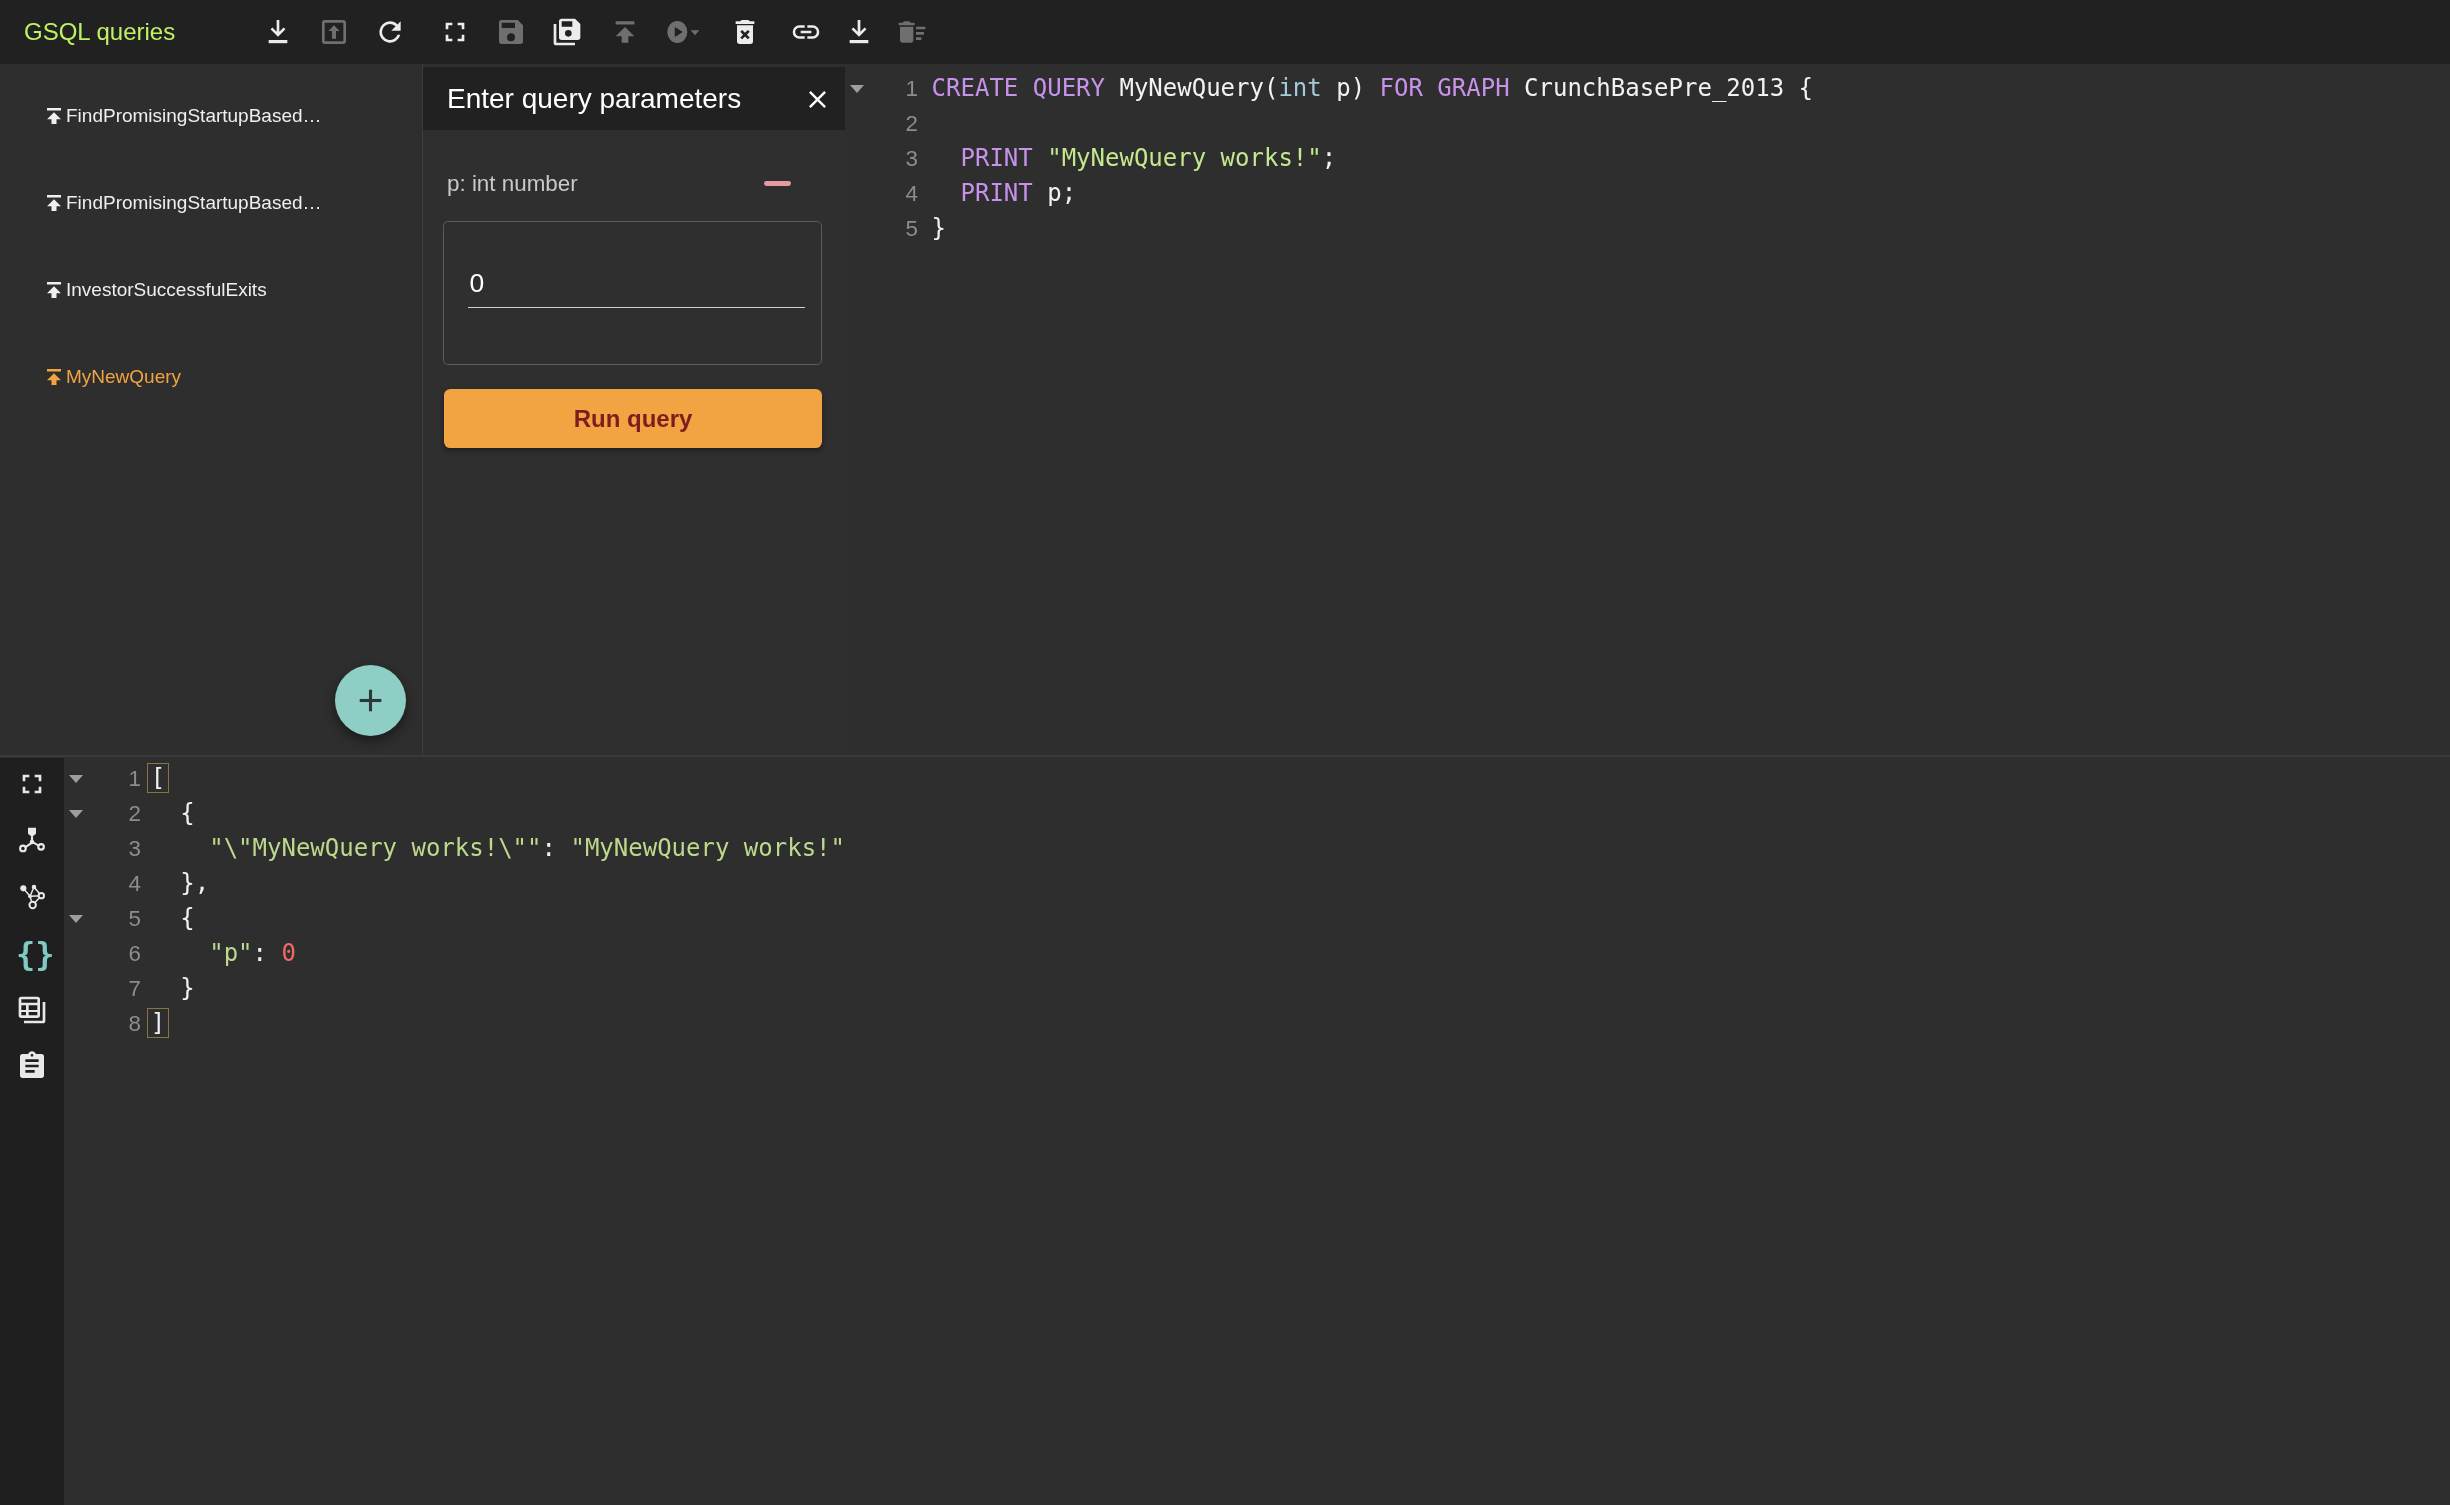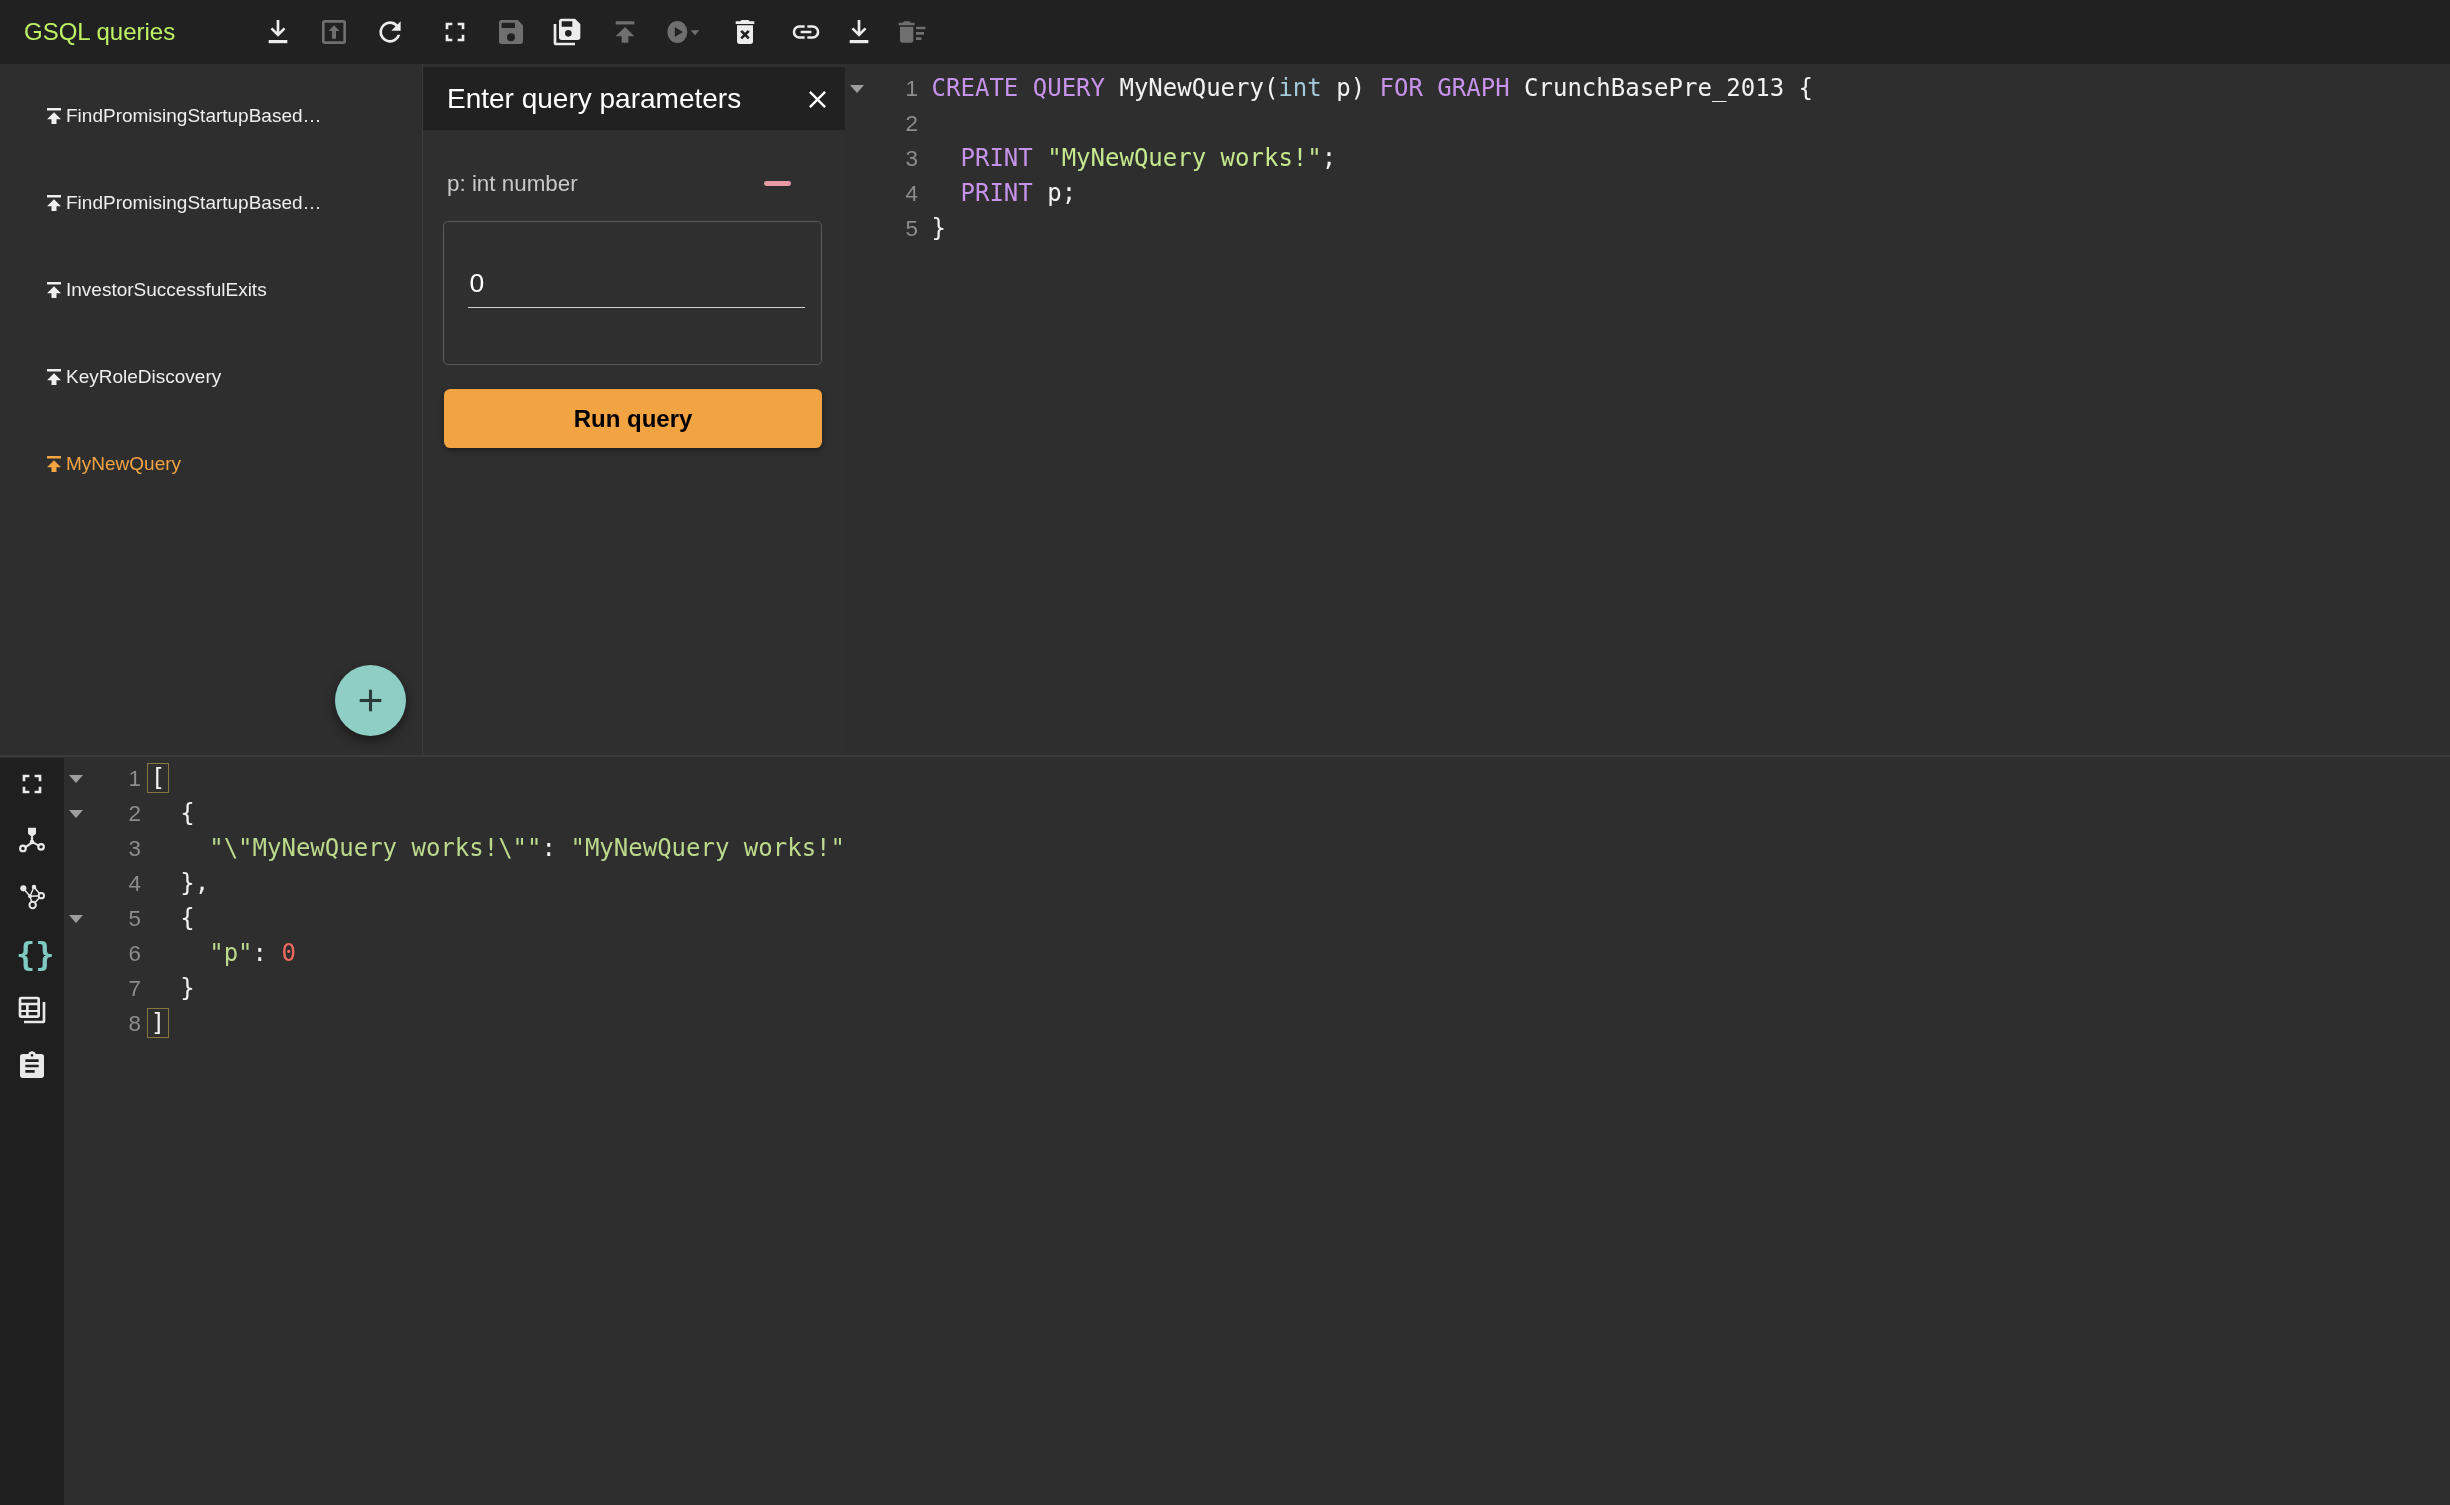--- a/index.html
+++ b/index.html
@@ -39,21 +39,21 @@
              padding:0;cursor:pointer;color:#ffffff;}
   .close-btn svg{width:100%;height:100%;fill:currentColor;}
   .param-label{position:absolute;left:24px;top:107px;font-size:22.4px;color:#c9c9c9;}
   .req-dash{position:absolute;left:341px;top:117px;width:26.5px;height:4.8px;border-radius:2.4px;background:#e89aa4;}
   .input-box{position:absolute;left:20px;top:157px;width:379px;height:144px;border:0.8px solid #5c5c5c;
              border-radius:4.8px;box-sizing:border-box;}
   .input-box input{position:absolute;left:24px;top:46px;width:335px;background:transparent;border:none;
                    border-bottom:1.6px solid #cfcfcf;outline:none;color:#ffffff;font-size:26.5px;
                    font-family:"Liberation Sans",sans-serif;padding:0 0 8px 1.6px;}
   .run-btn{position:absolute;left:21px;top:325px;width:378px;height:59px;border:none;border-radius:6.4px;
-           background:var(--accent,#f2a342);color:#000000;font-size:24px;font-weight:bold;
+           background:var(--accent,#f2a342);color:#7f1d1d;font-size:24px;font-weight:bold;
            font-family:"Liberation Sans",sans-serif;cursor:pointer;box-shadow:0 2.4px 4.8px rgba(0,0,0,.35);}
 
   
   .editor{position:absolute;left:845px;top:64px;width:1605px;height:691px;background:#2e2e2e;
           box-sizing:border-box;padding-top:7.2px;}
   .output{position:absolute;left:64px;top:758px;width:2386px;height:748px;background:#2e2e2e;
           box-sizing:border-box;padding-top:3.2px;}
   .row{height:35px;line-height:35px;display:flex;white-space:pre;}
   .fold{position:relative;flex:0 0 26px;}
   .output .fold{flex:0 0 24px;}
@@ -176,28 +176,20 @@
           <span class="qlabel">FindPromisingStartupBased…</span>
         </div>
         <div class="s-item">
           <span class="qicon">
             <svg viewBox="0 0 24 24">
               <path d="M5 4h14v2.4H5zm7 4.2-7 7h4.5V20h5v-4.8H19z"></path>
             </svg>
           </span>
           <span class="qlabel">InvestorSuccessfulExits</span>
         </div>
-        <div class="s-item">
-          <span class="qicon">
-            <svg viewBox="0 0 24 24">
-              <path d="M5 4h14v2.4H5zm7 4.2-7 7h4.5V20h5v-4.8H19z"></path>
-            </svg>
-          </span>
-          <span class="qlabel">KeyRoleDiscovery</span>
-        </div>
         <div class="s-item selected">
           <span class="qicon">
             <svg viewBox="0 0 24 24">
               <path d="M5 4h14v2.4H5zm7 4.2-7 7h4.5V20h5v-4.8H19z"></path>
             </svg>
           </span>
           <span class="qlabel">MyNewQuery</span>
         </div>
       </div>
   </div>

